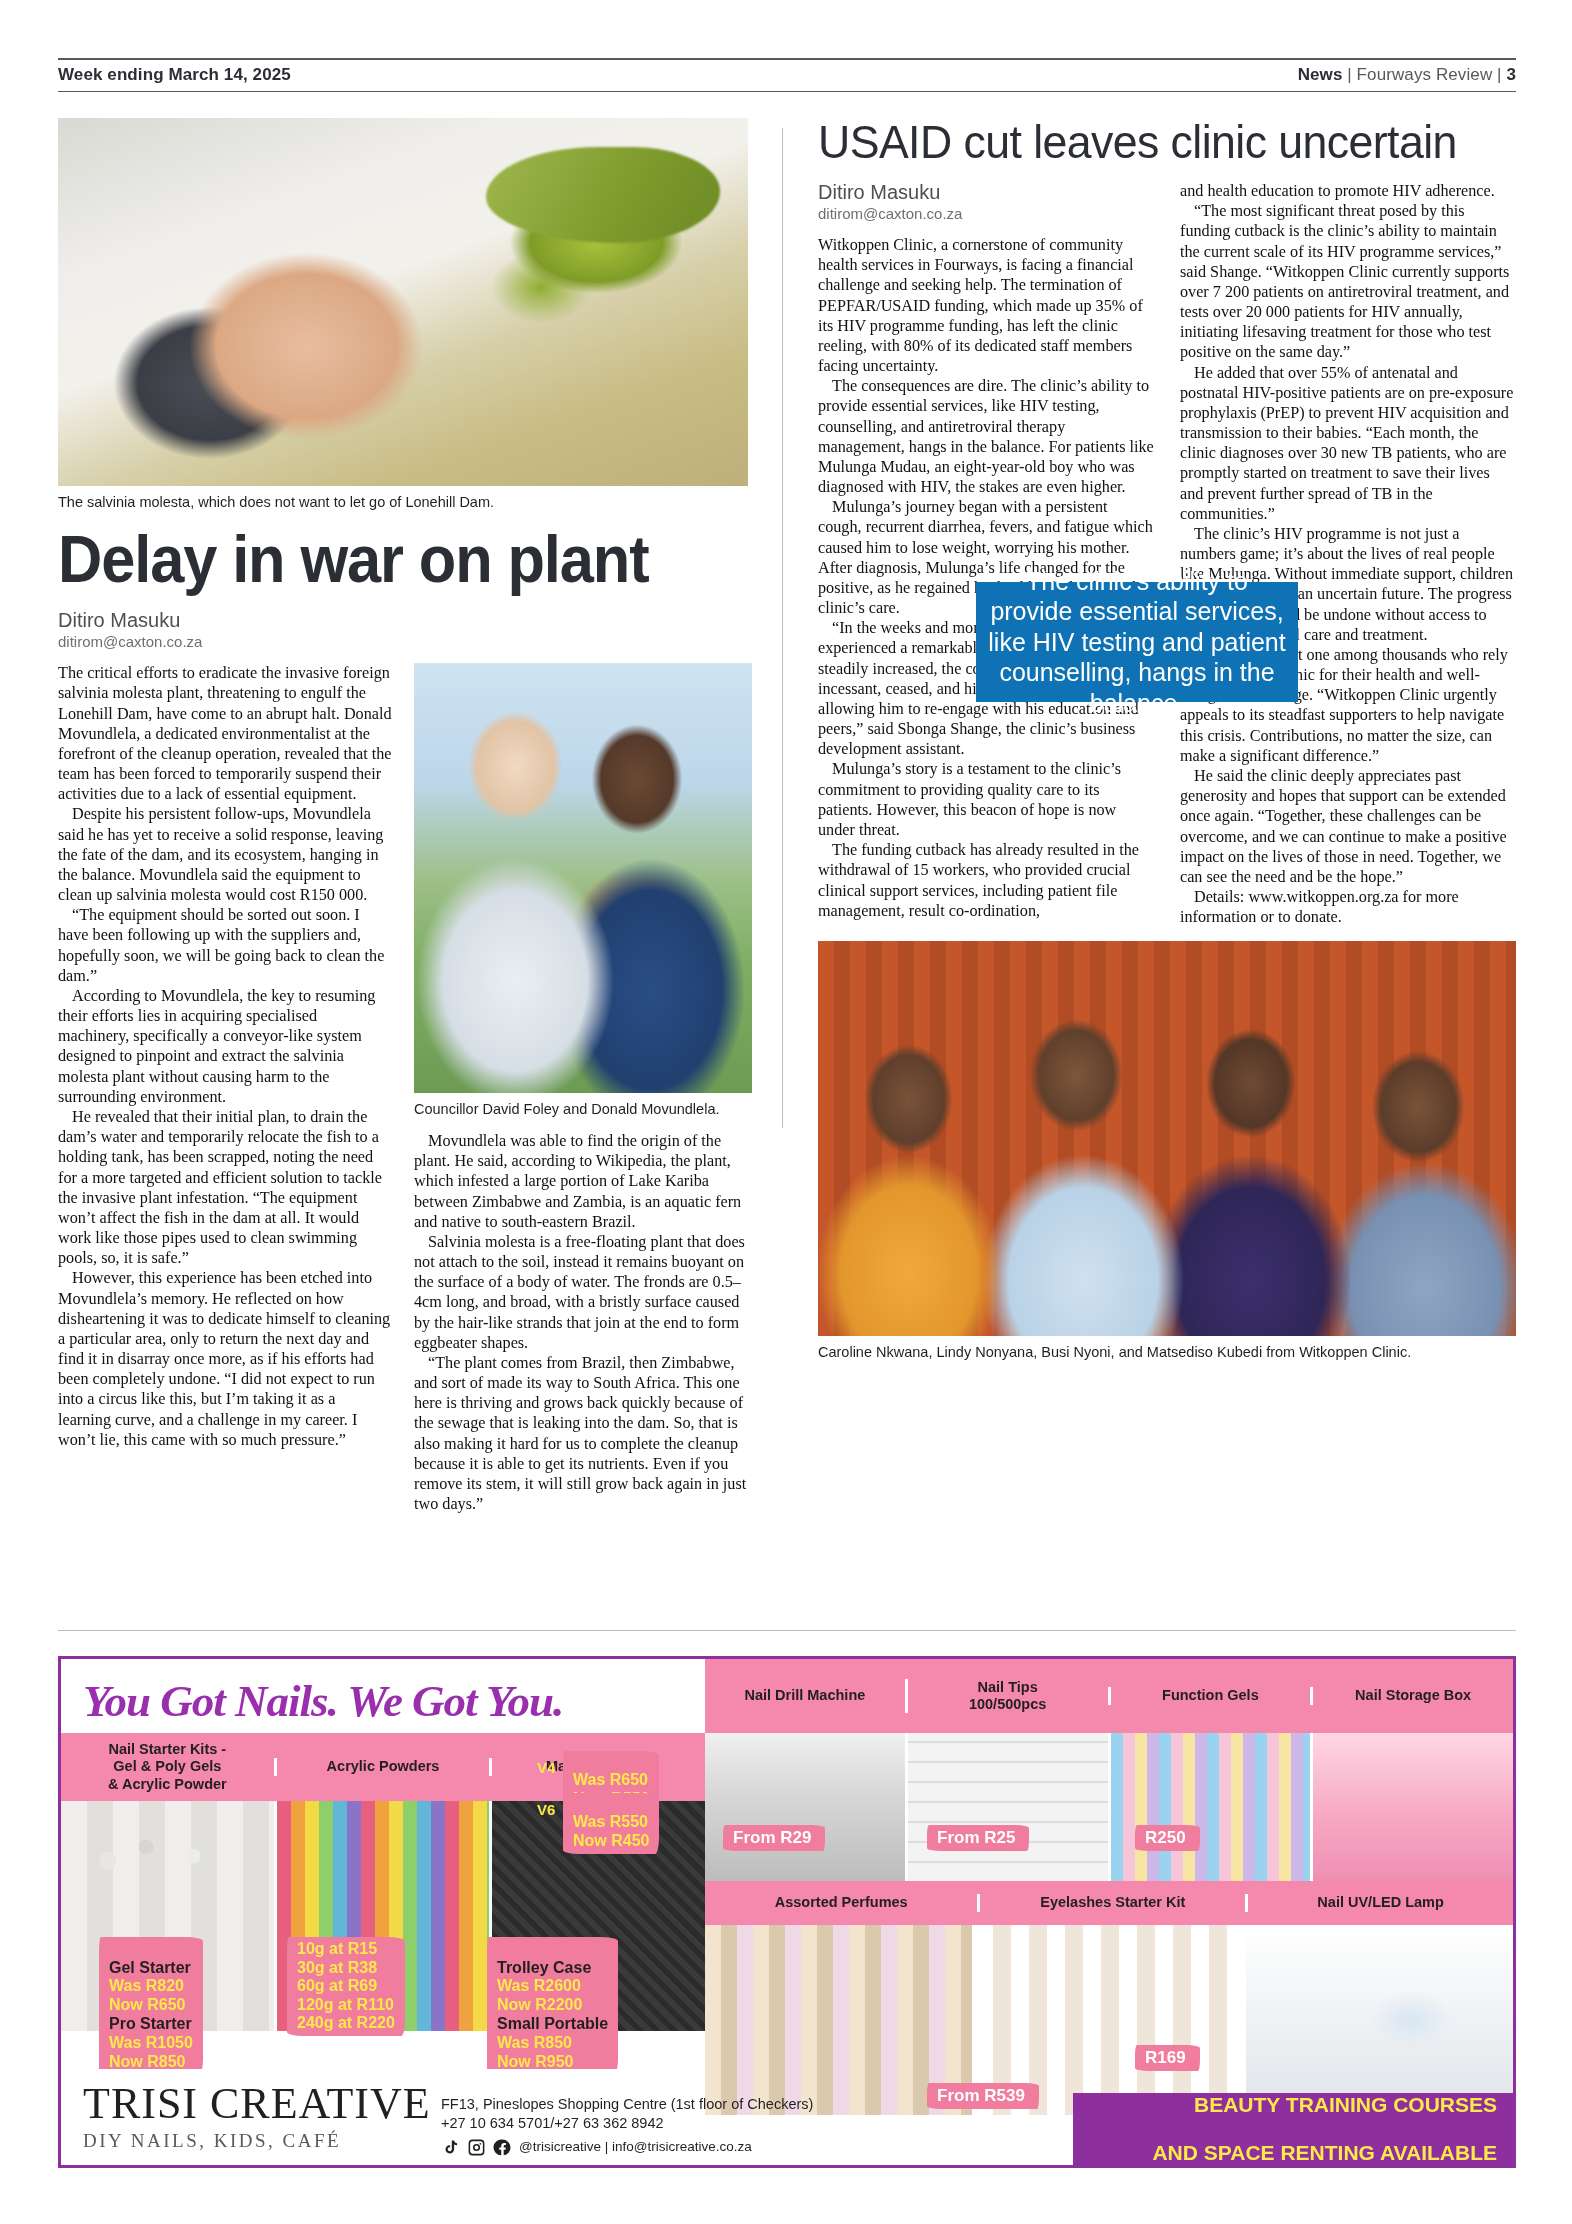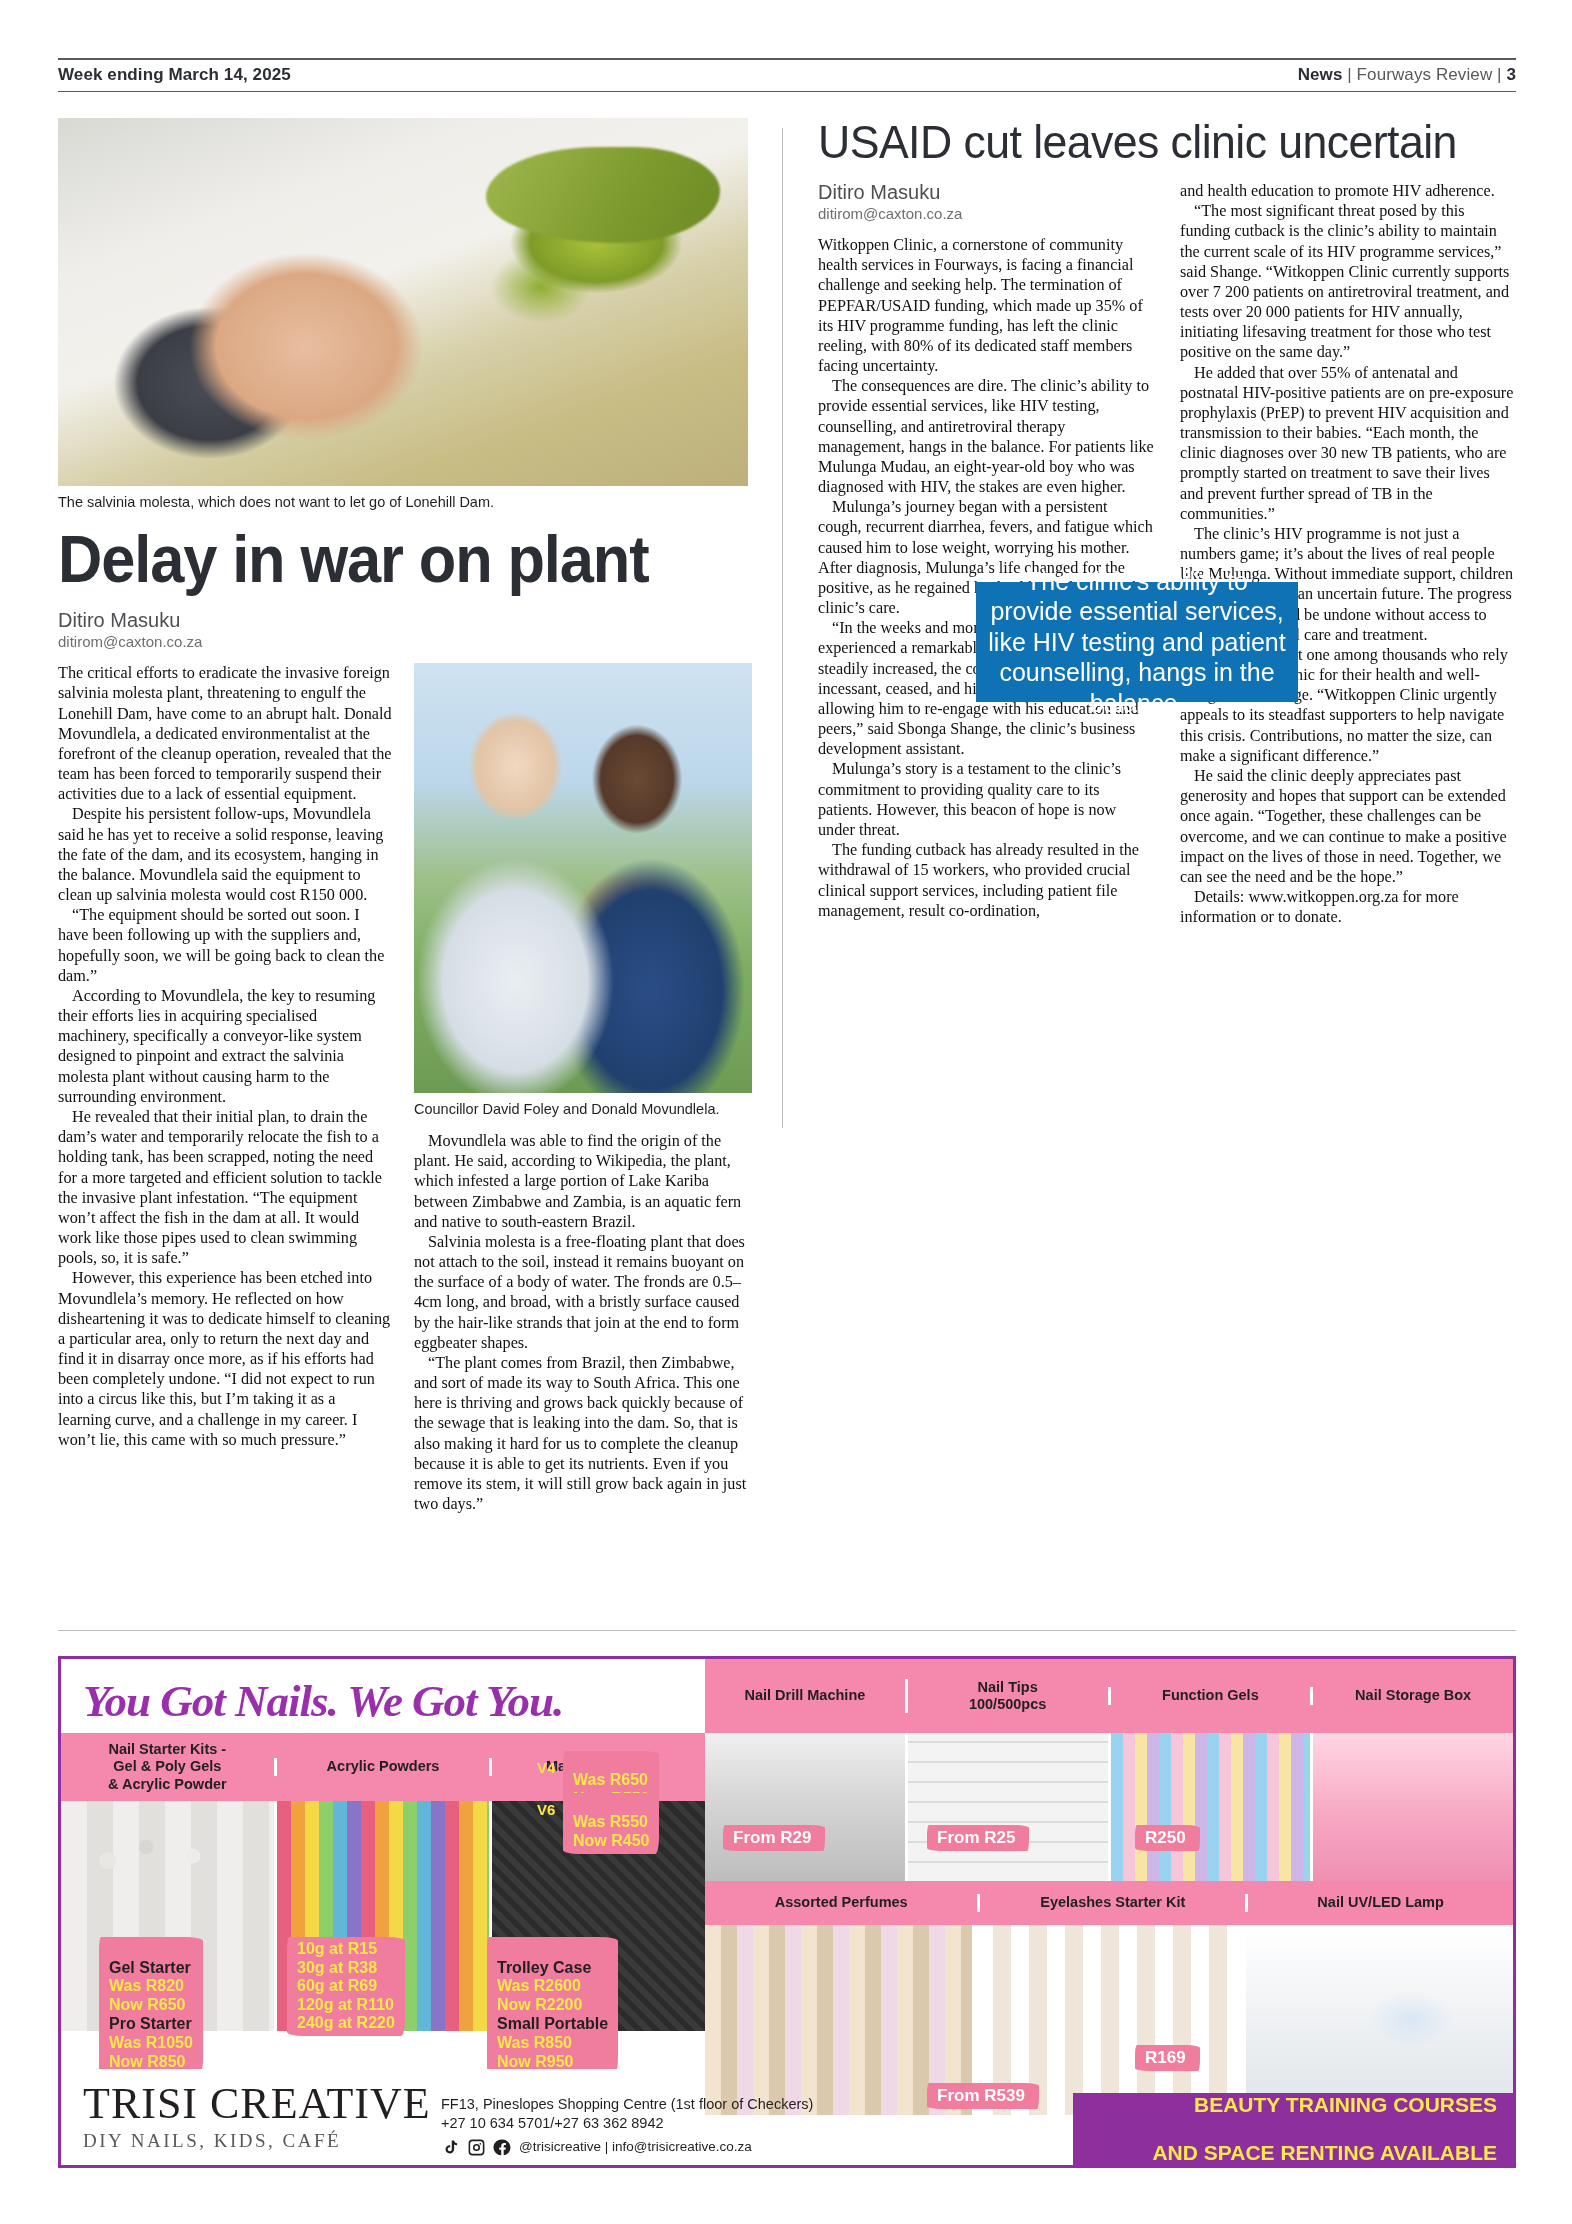--- a/index.html
+++ b/index.html
@@ -376,20 +376,24 @@
           <p>“The most significant threat posed by this funding cutback is the clinic’s ability to maintain the current scale of its HIV programme services,” said Shange. “Witkoppen Clinic currently supports over 7 200 patients on antiretroviral treatment, and tests over 20 000 patients for HIV annually, initiating lifesaving treatment for those who test positive on the same day.”</p>
           <p>He added that over 55% of antenatal and postnatal HIV-positive patients are on pre-exposure prophylaxis (PrEP) to prevent HIV acquisition and transmission to their babies. “Each month, the clinic diagnoses over 30 new TB patients, who are promptly started on treatment to save their lives and prevent further spread of TB in the communities.”</p>
           <p>The clinic’s HIV programme is not just a numbers game; it’s about the lives of real people like Mulunga. Without immediate support, children like him will face an uncertain future. The progress he has made could be undone without access to consistent medical care and treatment.</p>
           <p>“His story is just one among thousands who rely on Witkoppen Clinic for their health and well-being,” said Shange. “Witkoppen Clinic urgently appeals to its steadfast supporters to help navigate this crisis. Contributions, no matter the size, can make a significant difference.”</p>
           <p>He said the clinic deeply appreciates past generosity and hopes that support can be extended once again. “Together, these challenges can be overcome, and we can continue to make a positive impact on the lives of those in need. Together, we can see the need and be the hope.”</p>
           <p>Details: www.witkoppen.org.za for more information or to donate.</p>
         </div>
       </div>
     </div>
 
+    <div style="margin-top:14px;">
+      <div class="photo ph-clinic"></div>
+      <div class="caption">Caroline Nkwana, Lindy Nonyana, Busi Nyoni, and Matsediso Kubedi from Witkoppen Clinic.</div>
+    </div>
   </div>
 
   <div class="pullquote">The clinic’s ability to provide essential services, like HIV testing and patient counselling, hangs in the balance.</div>
 
   <div class="sep-line"></div>
 
   <div class="ad">
     <div class="ad-inner">
 
       <div class="ad-left">

